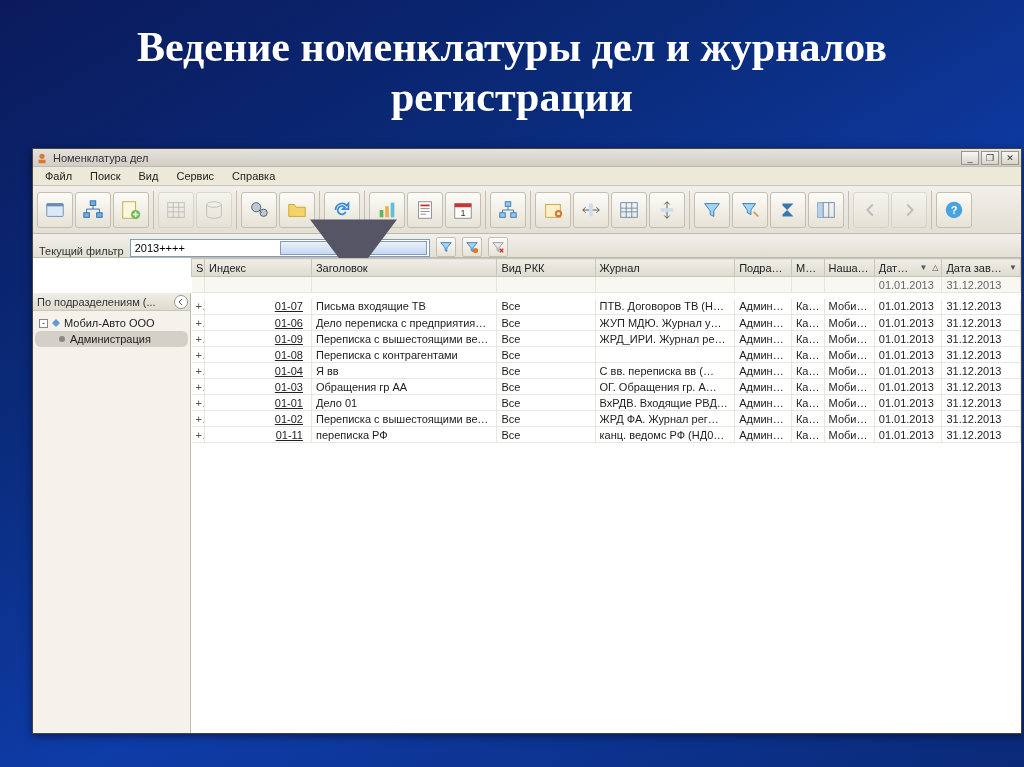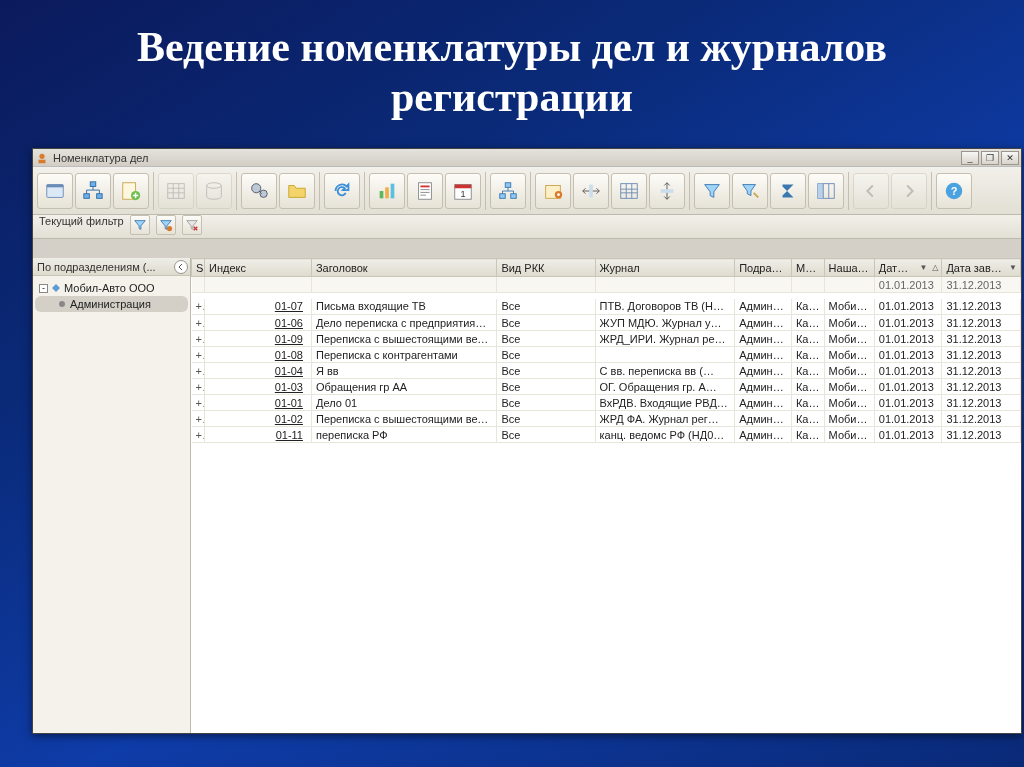--- a/index.html
+++ b/index.html
@@ -18,30 +18,30 @@
 
   .menubar { height: 19px; background: #ece9d8; border-bottom: 1px solid #c9c5b8; display: flex; align-items: center; padding-left: 4px; gap: 2px; }
   .menubar .menu-item { padding: 2px 8px; cursor: pointer; color: #222; }
 
   .toolbar { height: 48px; background: linear-gradient(#f2f0ea,#e2dfd4); border-bottom: 1px solid #bdb9ac; display: flex; align-items: center; padding: 2px 4px; gap: 2px; }
   .tool-btn { width: 36px; height: 36px; background: linear-gradient(#fdfcf8,#e6e2d6); border: 1px solid #c4bfb1; border-radius: 3px; display: flex; align-items: center; justify-content: center; cursor: pointer; }
   .tool-btn[aria-disabled="true"] { opacity: .45; cursor: default; }
   .tool-btn svg { width: 22px; height: 22px; }
   .tool-sep { width: 1px; height: 38px; background: #c4bfb1; margin: 0 2px; }
 
-  .filterbar { height: 24px; background: linear-gradient(#f2f0ea,#e2dfd4); border-bottom: 1px solid #bdb9ac; display: flex; align-items: flex-start; padding: 0 6px; gap: 6px; }
+  .filterbar { height: 24px; background: linear-gradient(#f2f0ea,#e2dfd4); border-bottom: 1px solid #bdb9ac; display: flex; align-items: flex-end; padding: 0 6px; gap: 6px; }
   .filterbar label { color: #333; }
   .filterbar .combo { width: 300px; height: 18px; background: #fff; border: 1px solid #7f9db9; display: flex; align-items: center; padding: 0 2px 0 4px; }
   .filterbar .combo span { flex: 1; color: #000; }
   .filterbar .combo .dd { width: 14px; height: 14px; background: linear-gradient(#e8f0fb,#c9d8f3); border: 1px solid #7f9db9; display:flex;align-items:center;justify-content:center; }
   .filterbar .fb-btn { width: 20px; height: 20px; border: 1px solid #c4bfb1; background: linear-gradient(#fdfcf8,#e6e2d6); border-radius: 2px; display:flex;align-items:center;justify-content:center; cursor:pointer; }
   .filterbar .fb-btn svg { width: 14px; height: 14px; }
 
   .workspace { position: absolute; top: 109px; bottom: 0; left: 0; right: 0; display: flex; background: #fff; }
-  .sidebar { width: 158px; border-right: 1px solid #bdb9ac; background: #f4f2eb; display:flex; flex-direction:column; }
+  .sidebar { width: 158px; border-right: 1px solid #bdb9ac; background: #f4f2eb; display:flex; flex-direction:column;margin-top:35px; }
   .sidebar-header { height: 18px; background: linear-gradient(#efeee7,#dedbce); border-bottom: 1px solid #c9c5b8; display:flex; align-items:center; padding: 0 2px 0 4px; font-size: 11px; color:#333; }
   .sidebar-header .collapse { width: 14px; height: 14px; border: 1px solid #9a968e; background:#fff; border-radius:7px; display:flex;align-items:center;justify-content:center; margin-left:auto; cursor:pointer; }
   .tree { padding: 4px 2px; font-size: 11px; color:#222; }
   .tree-node { display:flex; align-items:center; gap:3px; height: 16px; padding-left: 4px; cursor:pointer; }
   .tree-node.child { padding-left: 22px; border-radius: 6px; }
   .tree-node.sel { background:#d4d0c8; }
   .tree-exp { width:9px; height:9px; border:1px solid #888; background:#fff; font-size:9px; line-height:7px; text-align:center; }
   .tree-ico { width:10px; height:10px; display:inline-block; }
 
   .grid { flex: 1; position: relative; font-size: 11px; color:#222; }
@@ -81,20 +81,27 @@
       </span>
       <span>Номенклатура дел</span>
       <span class="spacer"></span>
       <div class="win-btns">
         <div class="win-btn">_</div>
         <div class="win-btn">❐</div>
         <div class="win-btn">✕</div>
       </div>
     </div>
 
+    <div class="menubar">
+      <div class="menu-item">Файл</div>
+      <div class="menu-item">Поиск</div>
+      <div class="menu-item">Вид</div>
+      <div class="menu-item">Сервис</div>
+      <div class="menu-item">Справка</div>
+    </div>
 
     <div class="toolbar">
       <div class="tool-btn">
           <svg viewBox="0 0 24 24">
             <rect x="3" y="5" width="18" height="14" rx="1" fill="#dbe9f7" stroke="#6a8bb5"></rect>
             <rect x="3" y="5" width="18" height="3" fill="#6a8bb5"></rect>
           </svg>
         </div>
       <div class="tool-btn">
           <svg viewBox="0 0 24 24">
@@ -241,20 +248,28 @@
       <div class="tool-btn">
           <svg viewBox="0 0 24 24">
             <circle cx="12" cy="12" r="9" fill="#4aa3e0"></circle>
             <text x="12" y="16" font-size="12" text-anchor="middle" fill="#fff" font-weight="bold">?</text>
           </svg>
         </div>
     </div>
 
     <div class="filterbar">
       <label>Текущий фильтр</label>
+      <div class="combo">
+        <span>2013++++</span>
+        <span class="dd">
+            <svg viewBox="0 0 10 10">
+              <path d="M2 3l3 4 3-4z" fill="#556"></path>
+            </svg>
+          </span>
+      </div>
       <div class="fb-btn">
           <svg viewBox="0 0 16 16">
             <path d="M2 3h12l-5 6v4l-2-1v-3z" fill="#9fd3f7" stroke="#3a78b0"></path>
           </svg>
         </div>
       <div class="fb-btn">
           <svg viewBox="0 0 16 16">
             <path d="M2 3h12l-5 6v4l-2-1v-3z" fill="#9fd3f7" stroke="#3a78b0"></path>
             <circle cx="12" cy="12" r="3" fill="#d97b2d"></circle>
           </svg>

